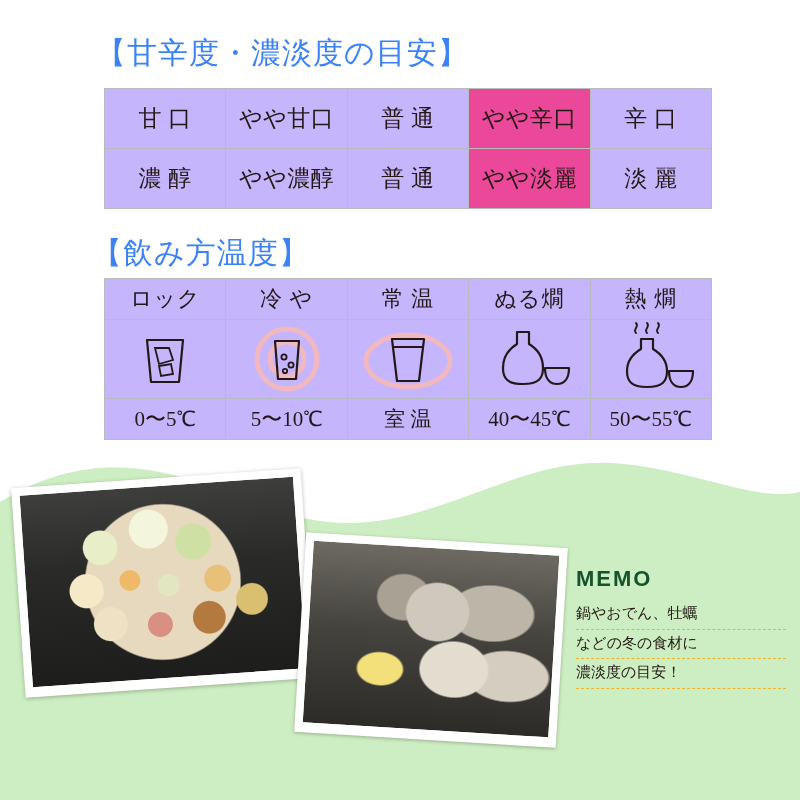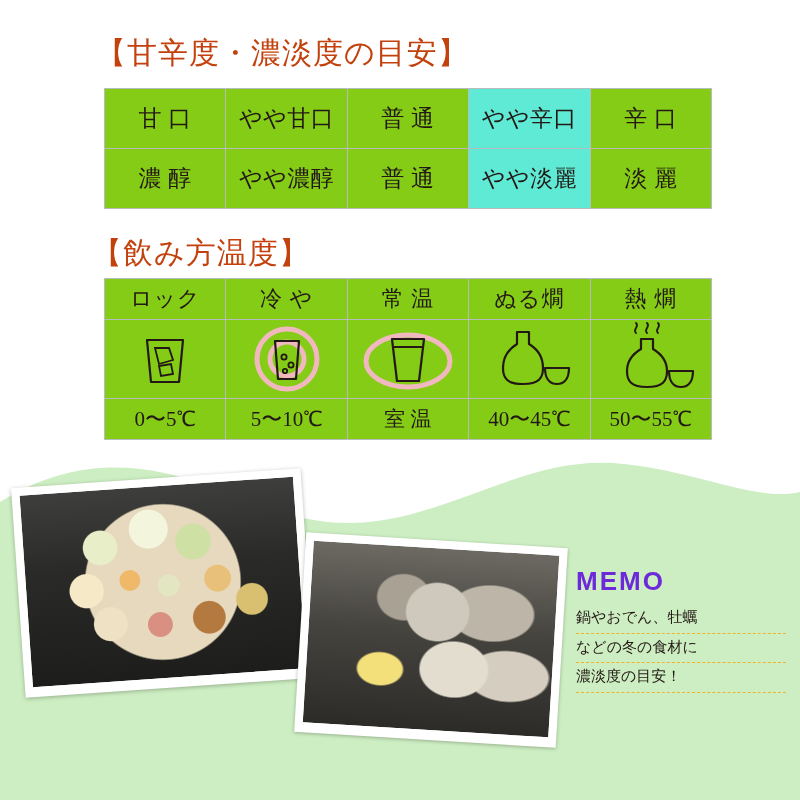--- a/index.html
+++ b/index.html
@@ -31,58 +31,58 @@
     overflow: hidden;
     z-index: 0;
   }
   .green-bg svg { display: block; }
 
   
   .section-title {
     position: absolute;
     font-size: 30px;
     line-height: 1;
-    color: #c2410c;
+    color: #3b82f6;
     letter-spacing: 1px;
     font-family: "Liberation Serif", serif;
     font-weight: normal;
     white-space: nowrap;
   }
   #title-taste { left: 96px; top: 38px; }
   #title-temp  { left: 92px; top: 238px; }
 
   
   table {
     border-collapse: collapse;
     position: absolute;
     table-layout: fixed;
   }
   table td {
     border: 1px solid #b9bcbe;
     text-align: center;
     vertical-align: middle;
     font-family: "Liberation Serif", serif;
     color: #231815;
-    background: #84cc16;
+    background: #c4b5fd;
   }
 
   
   #taste-table {
     left: 104px;
     top: 88px;
     width: 592px;
   }
   #taste-table td {
     height: 57px;
     width: 118.4px;
     font-size: 23px;
     letter-spacing: 0.5px;
   }
   #taste-table td.hl {
-    background: #5eead4;
+    background: #ec4899;
   }
 
   
   #temp-table {
     left: 104px;
     top: 278px;
     width: 592px;
   }
   #temp-table td {
     width: 118.4px;
@@ -175,22 +175,22 @@
 
   
   #memo-block {
     position: absolute;
     left: 576px;
     top: 568px;
     width: 210px;
     z-index: 4;
   }
   #memo-title {
-    font-size: 26px;
-    color: #6d28d9;
+    font-size: 22px;
+    color: #14532d;
     letter-spacing: 2px;
     font-family: "Liberation Sans", sans-serif;
     font-weight: bold;
     margin: 0 0 10px 0;
     line-height: 1;
   }
   .memo-line {
     font-size: 15px;
     color: #231815;
     font-family: "Liberation Serif", serif;

